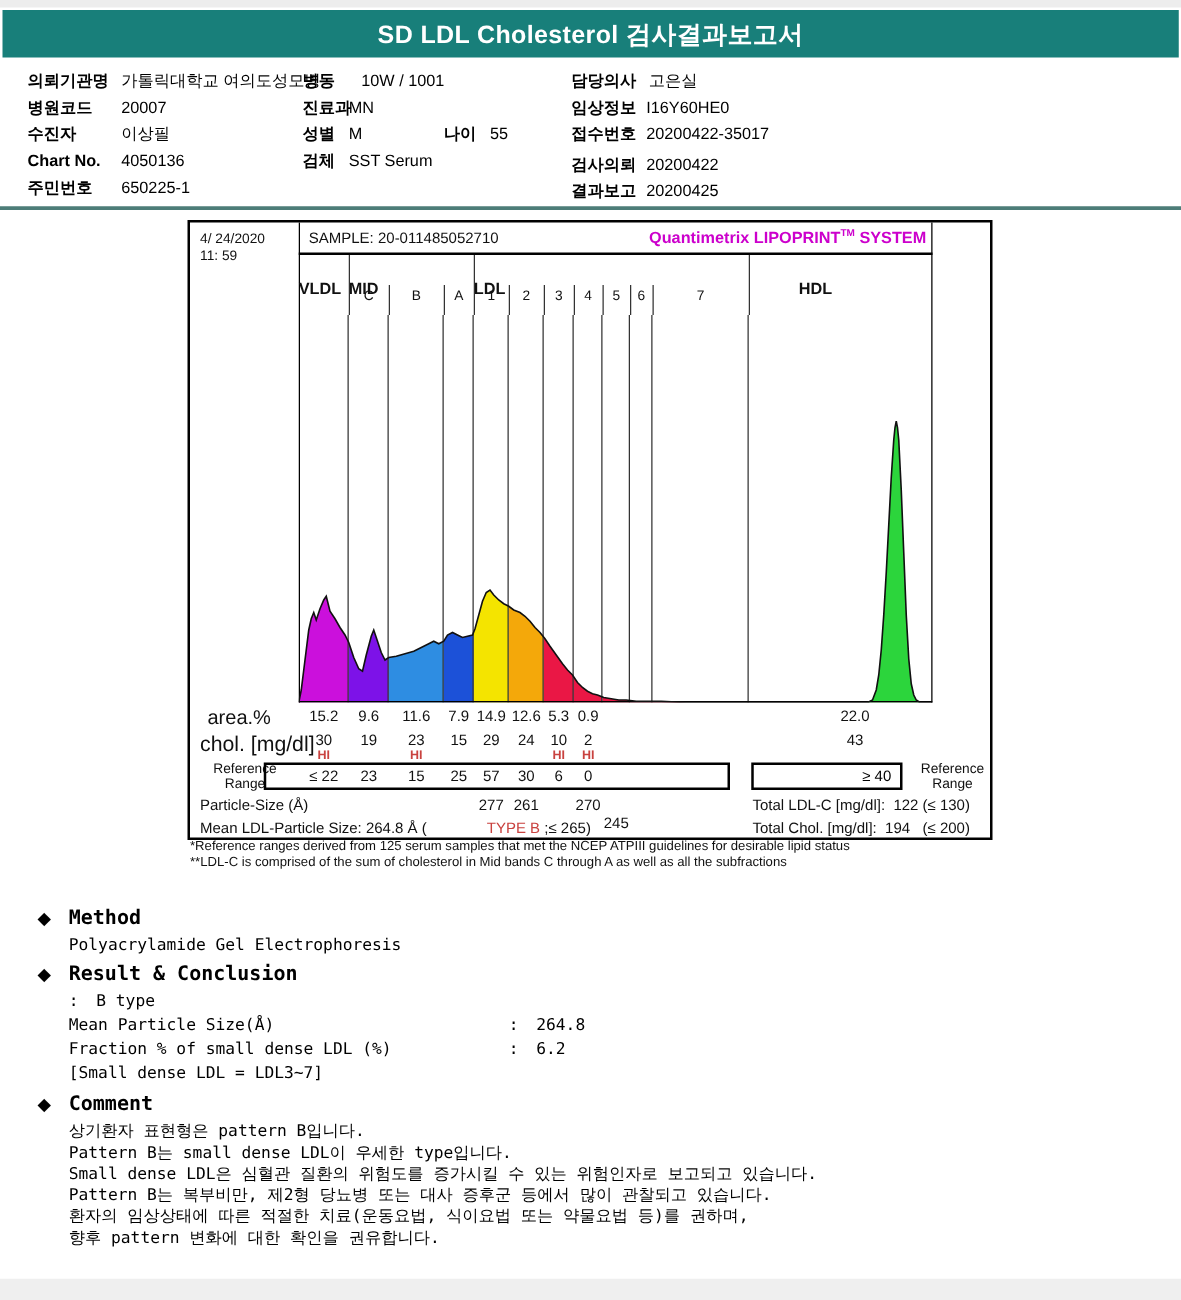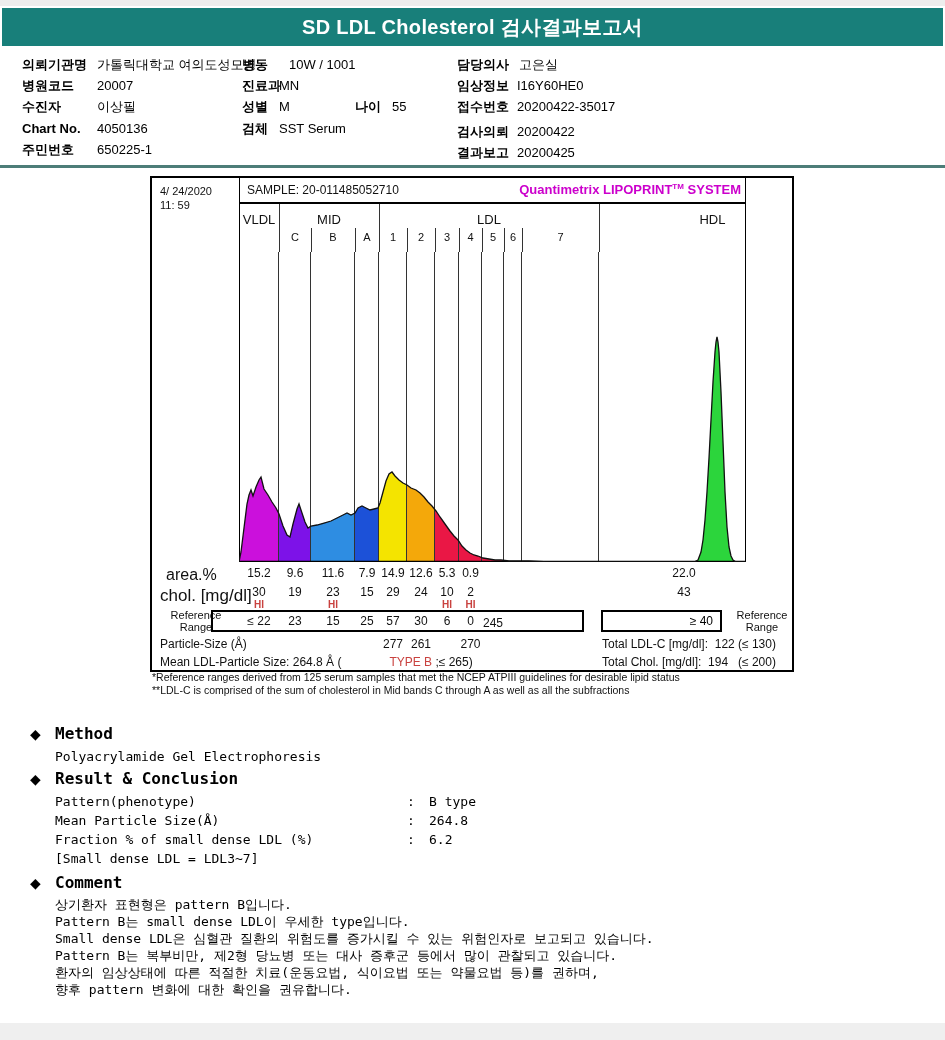--- a/index.html
+++ b/index.html
@@ -17,21 +17,21 @@
   
   .sep{left:0;top:165px;width:945px;height:3px;background:#4d7d78;}
   
   #chart-box{left:150px;top:176px;width:640px;height:492px;border:2px solid #000;background:#fff;font-size:12px;}
   #inner-frame{position:absolute;left:87px;top:0;width:505px;height:384px;border-left:1px solid #000;border-right:1px solid #000;}
   #sample-row{position:absolute;left:87px;top:0;width:507px;height:26px;border-bottom:2px solid #000;box-sizing:border-box;}
   #sample-row .stext{position:absolute;left:8px;top:5px;font-size:12px;color:#111;}
   #logo{position:absolute;right:5px;top:4px;color:#cc00cc;font-weight:bold;font-size:13px;}
   #logo sup{font-size:8px;}
   .grp-row{position:absolute;left:87px;top:26px;width:507px;height:24px;}
-  .grp-label{position:absolute;top:8px;text-align:center;font-weight:normal;font-size:13px;color:#111;}
+  .grp-label{position:absolute;top:19px;text-align:left;font-weight:bold;font-size:13px;color:#111;}
   .sub-row{position:absolute;left:87px;top:50px;width:507px;height:24px;}
   .sub-label{position:absolute;top:3px;text-align:center;font-size:11px;color:#111;}
   .vdiv{position:absolute;width:1px;background:#333;top:0;bottom:0;}
   #plot-svg{position:absolute;left:87px;top:74px;}
   .date-cell{position:absolute;left:8px;top:6px;font-size:11px;line-height:14px;color:#111;}
   .row-label{position:absolute;color:#111;}
   .colv{position:absolute;width:52px;margin-left:-26px;text-align:center;font-size:12px;color:#111;}
   .hi-flag{color:#c9423f;font-weight:bold;font-size:10px;}
   .ref-box{position:absolute;border:2px solid #000;box-sizing:border-box;}
   .small2{font-size:11px;line-height:12px;text-align:center;}
@@ -214,41 +214,40 @@
     <div class="colv" style="left: 241px; top: 436px;">57</div>
     <div class="colv" style="left: 241px; top: 459px;">277</div>
     <div class="colv" style="left: 269px; top: 388px;">12.6</div>
     <div class="colv" style="left: 269px; top: 407px;">24</div>
     <div class="colv" style="left: 269px; top: 436px;">30</div>
     <div class="colv" style="left: 269px; top: 459px;">261</div>
     <div class="colv" style="left: 295px; top: 388px;">5.3</div>
     <div class="colv" style="left: 295px; top: 407px;">10</div>
     <div class="colv hi-flag" style="left: 295px; top: 421px;">HI</div>
     <div class="colv" style="left: 295px; top: 436px;">6</div>
-    <div class="colv" style="left: 295px; top: 438px; padding-left: 46px;">245</div>
+    <div class="colv" style="left: 295px; top: 473px; padding-left: 46px;">245</div>
     <div class="colv" style="left: 318.5px; top: 388px;">0.9</div>
     <div class="colv" style="left: 318.5px; top: 407px;">2</div>
     <div class="colv hi-flag" style="left: 318.5px; top: 421px;">HI</div>
     <div class="colv" style="left: 318.5px; top: 436px;">0</div>
     <div class="colv" style="left: 318.5px; top: 459px;">270</div>
     <div class="colv" style="left: 532px; top: 388px;">22.0</div>
     <div class="colv" style="left: 532px; top: 407px;">43</div>
   </div>
 
 <div class="footnote" style="top:671px">*Reference ranges derived from 125 serum samples that met the NCEP ATPIII guidelines for desirable lipid status</div>
 <div class="footnote" style="top:684px">**LDL-C is comprised of the sum of cholesterol in Mid bands C through A as well as all the subfractions</div>
 
 <div class="diamond" style="top:726px">◆</div>
 <div class="sec-head mono" style="top:724px">Method</div>
 <div class="sec-body mono" style="top:749px">Polyacrylamide Gel Electrophoresis</div>
 
 <div class="diamond" style="top:771px">◆</div>
 <div class="sec-head mono" style="top:769px">Result &amp; Conclusion</div>
 <div class="res-row mono" style="top:794px">
-  <span class="rl">Pattern(phenotype)</span>
     <span class="rc">:</span>
     <span>B type</span>
 </div>
 <div class="res-row mono" style="top:813px">
   <span class="rl">Mean Particle Size(Å)</span>
     <span class="rc">:</span>
     <span>264.8</span>
 </div>
 <div class="res-row mono" style="top:832px">
   <span class="rl">Fraction % of small dense LDL (%)</span>

